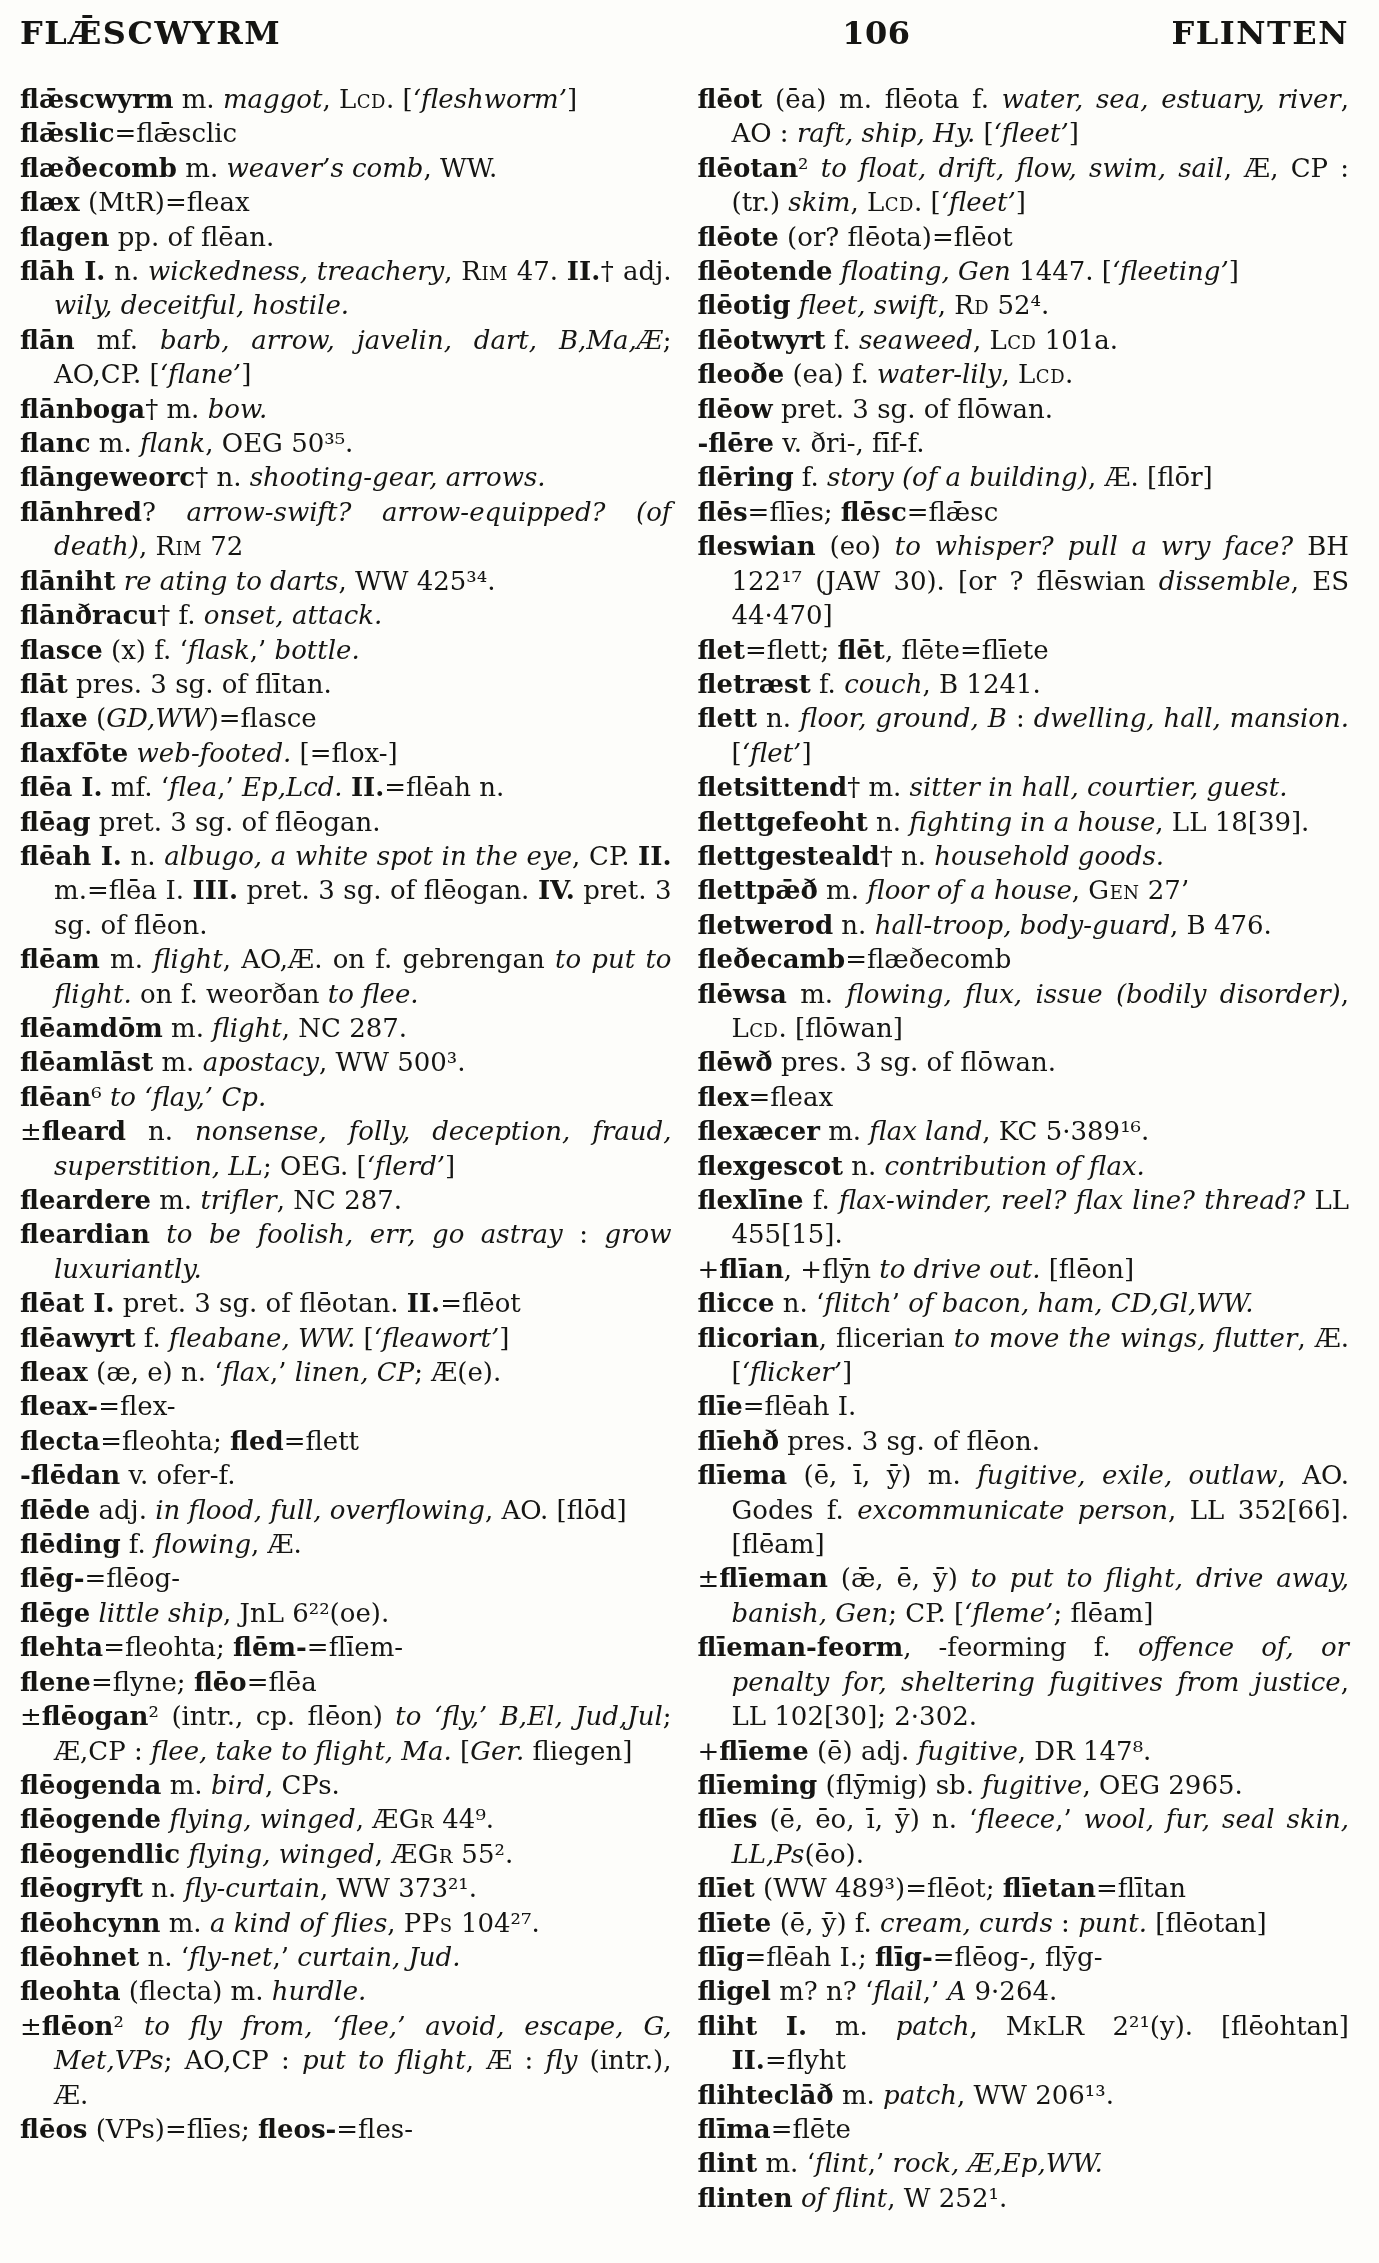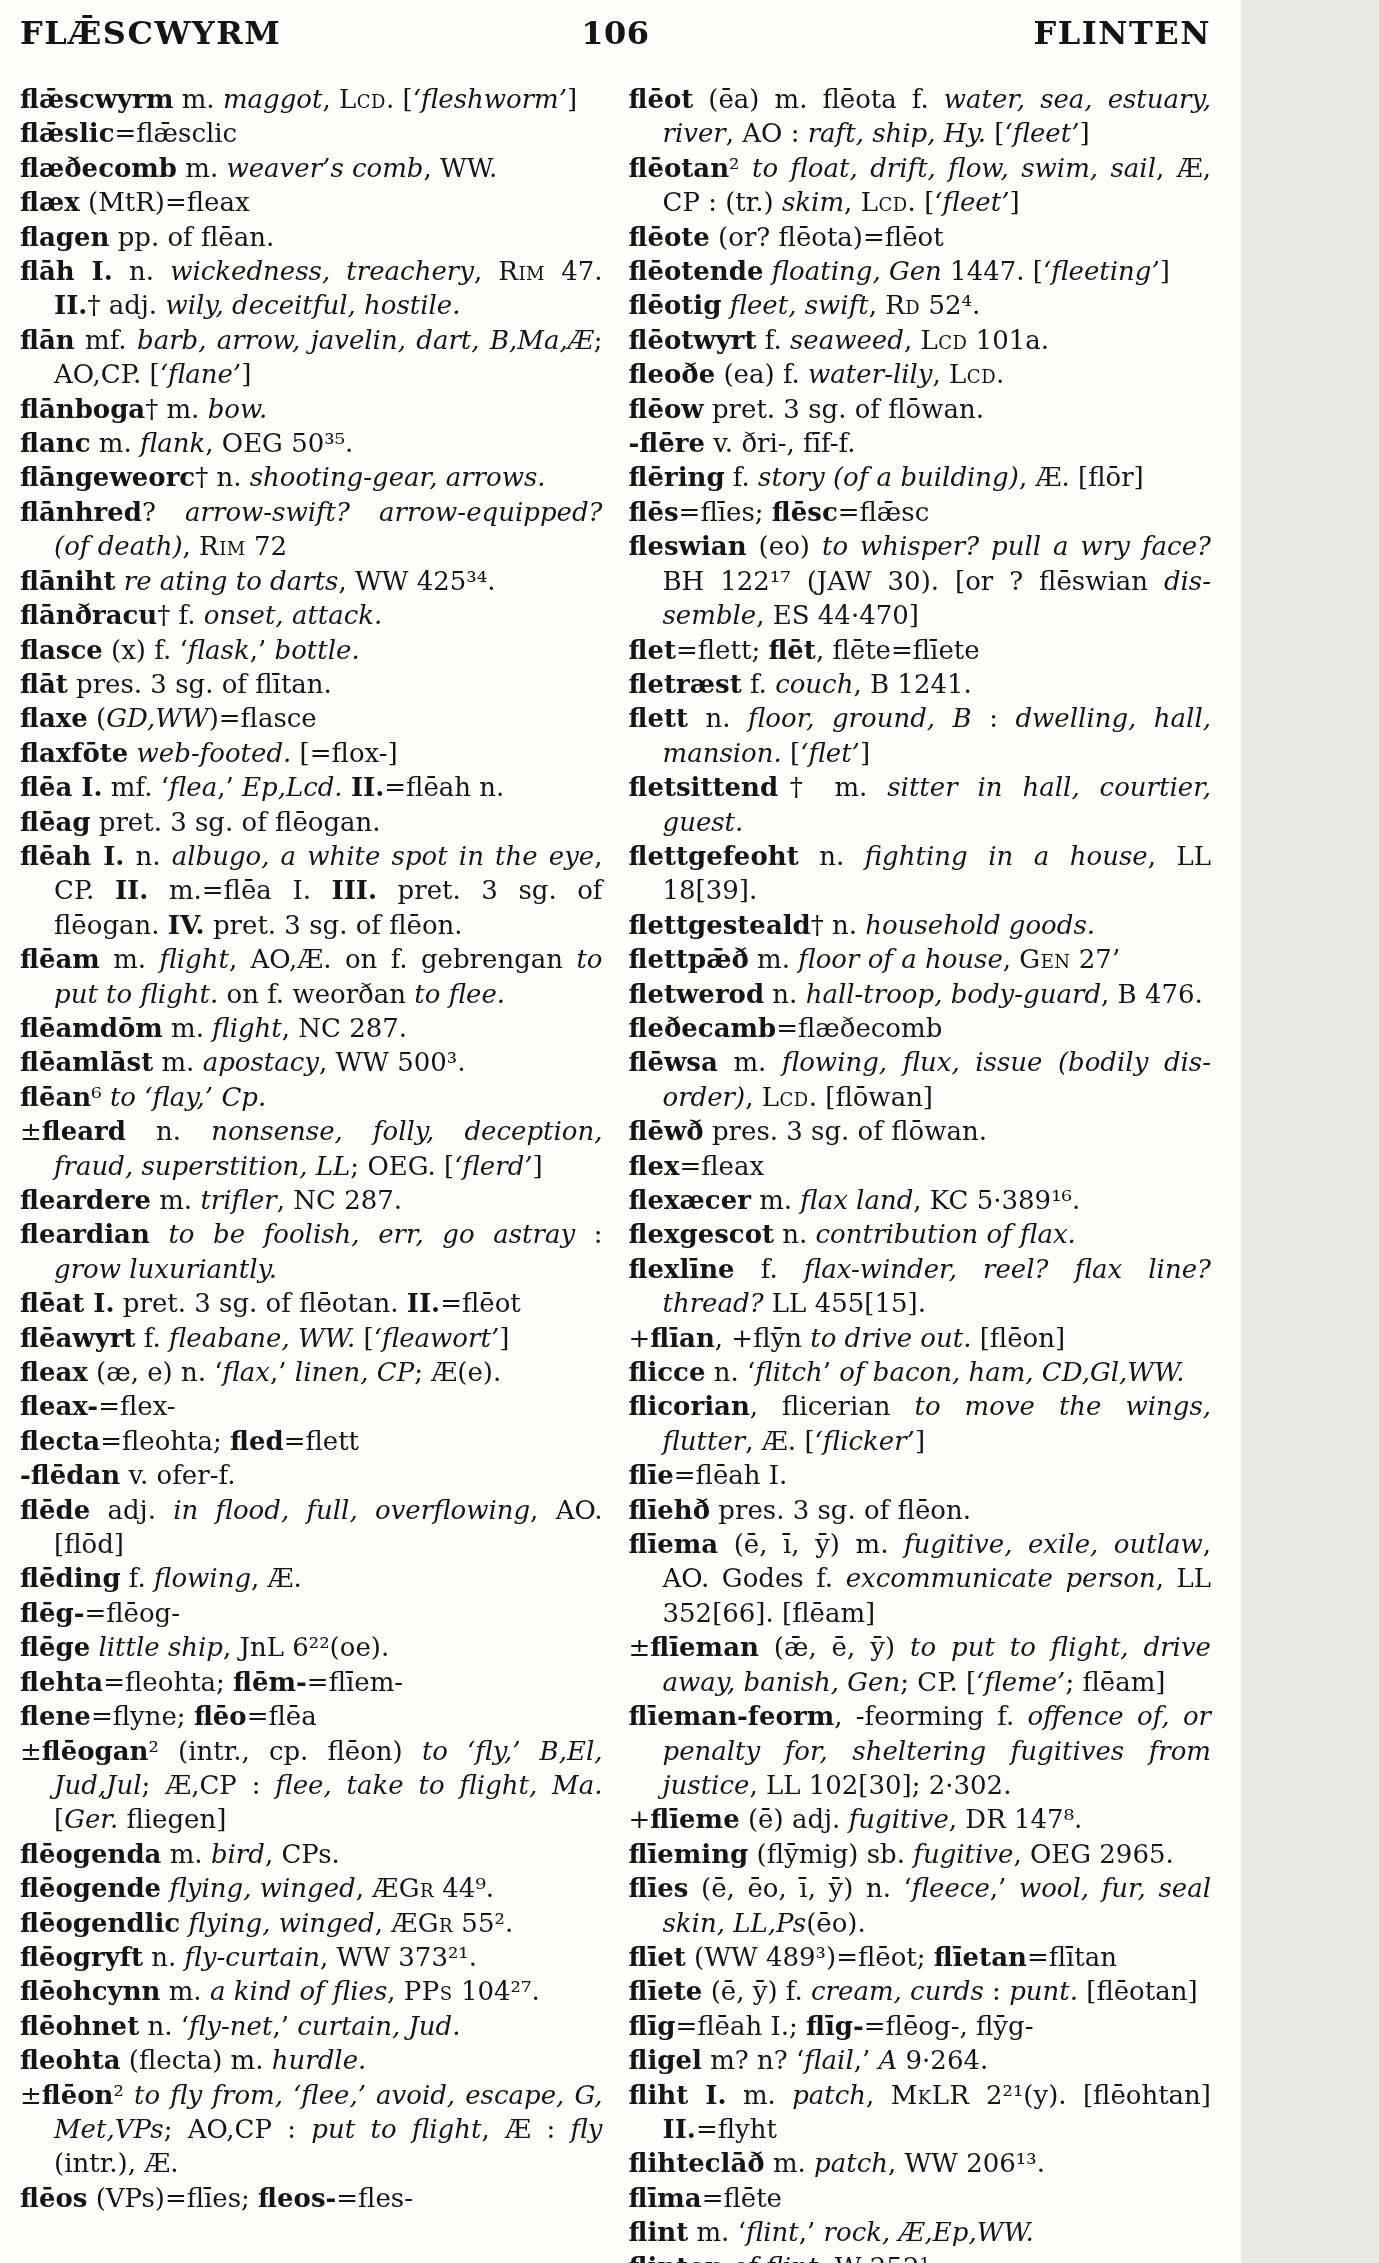--- a/index.html
+++ b/index.html
@@ -1,32 +1,32 @@
 <!DOCTYPE html>
 <html><head>
 <meta charset="utf-8">
 <style>
   html,body{margin:0;padding:0;background:#e9e9e6;}
   .page{
     position:relative;
-    width:1241px;height:2263px;
+    width:1379px;height:2263px;
     background:#fdfdfa;
     color:#151513;
     font-family:"DejaVu Serif", serif;
     box-sizing:border-box;
     padding:14px 30px 0 20px;
     overflow:hidden;
   }
   .running-head{
     display:flex;align-items:baseline;
     font-size:32px;font-weight:bold;letter-spacing:1.5px;
     margin-bottom:30px;
   }
   .head-left{width:33%;}
-  .head-center{width:34%;text-align:center;letter-spacing:0.5px;}
+  .head-center{width:34%;text-align:right;letter-spacing:0.5px;}
   .head-right{width:33%;text-align:right;}
   .columns{display:flex;gap:26px;}
   .col{flex:1;min-width:0;}
   .entry{
     font-size:26px;
     line-height:34.4px;
     padding-left:34px;
     text-indent:-34px;
     text-align:justify;
   }

